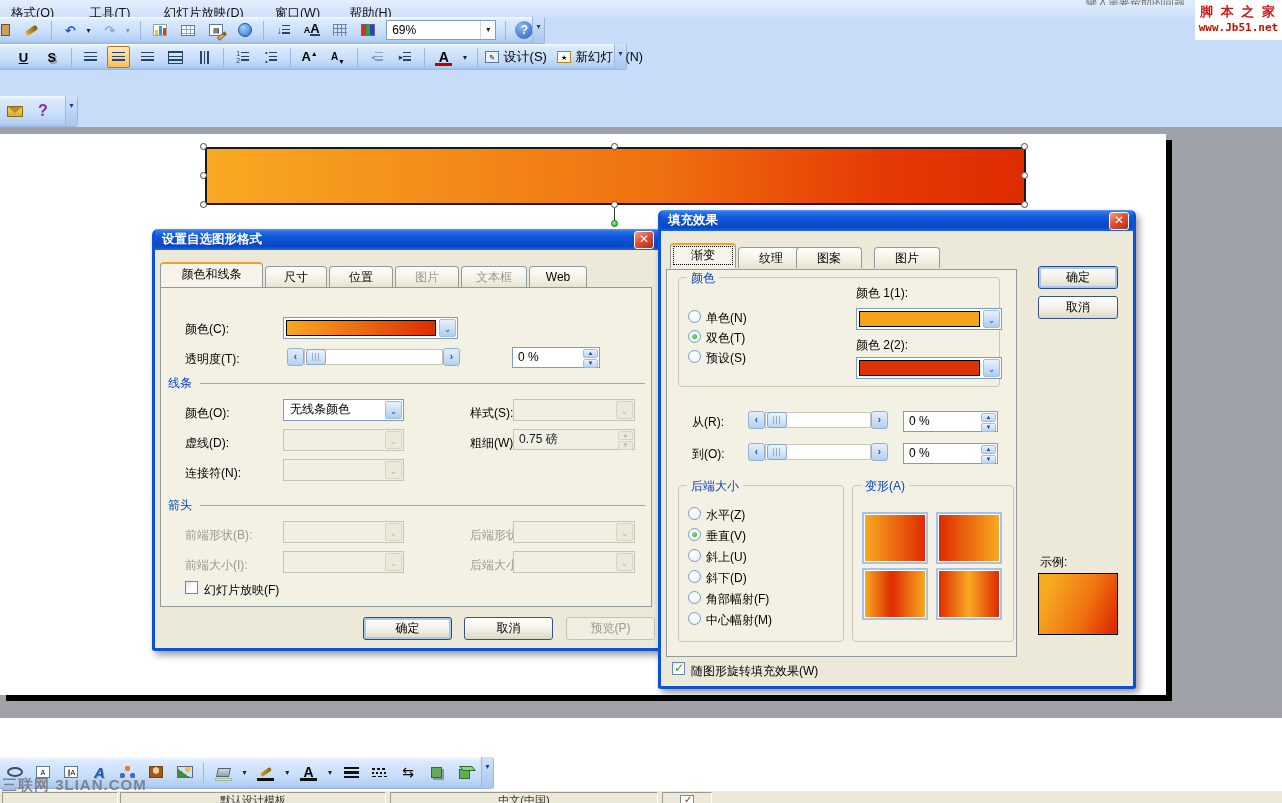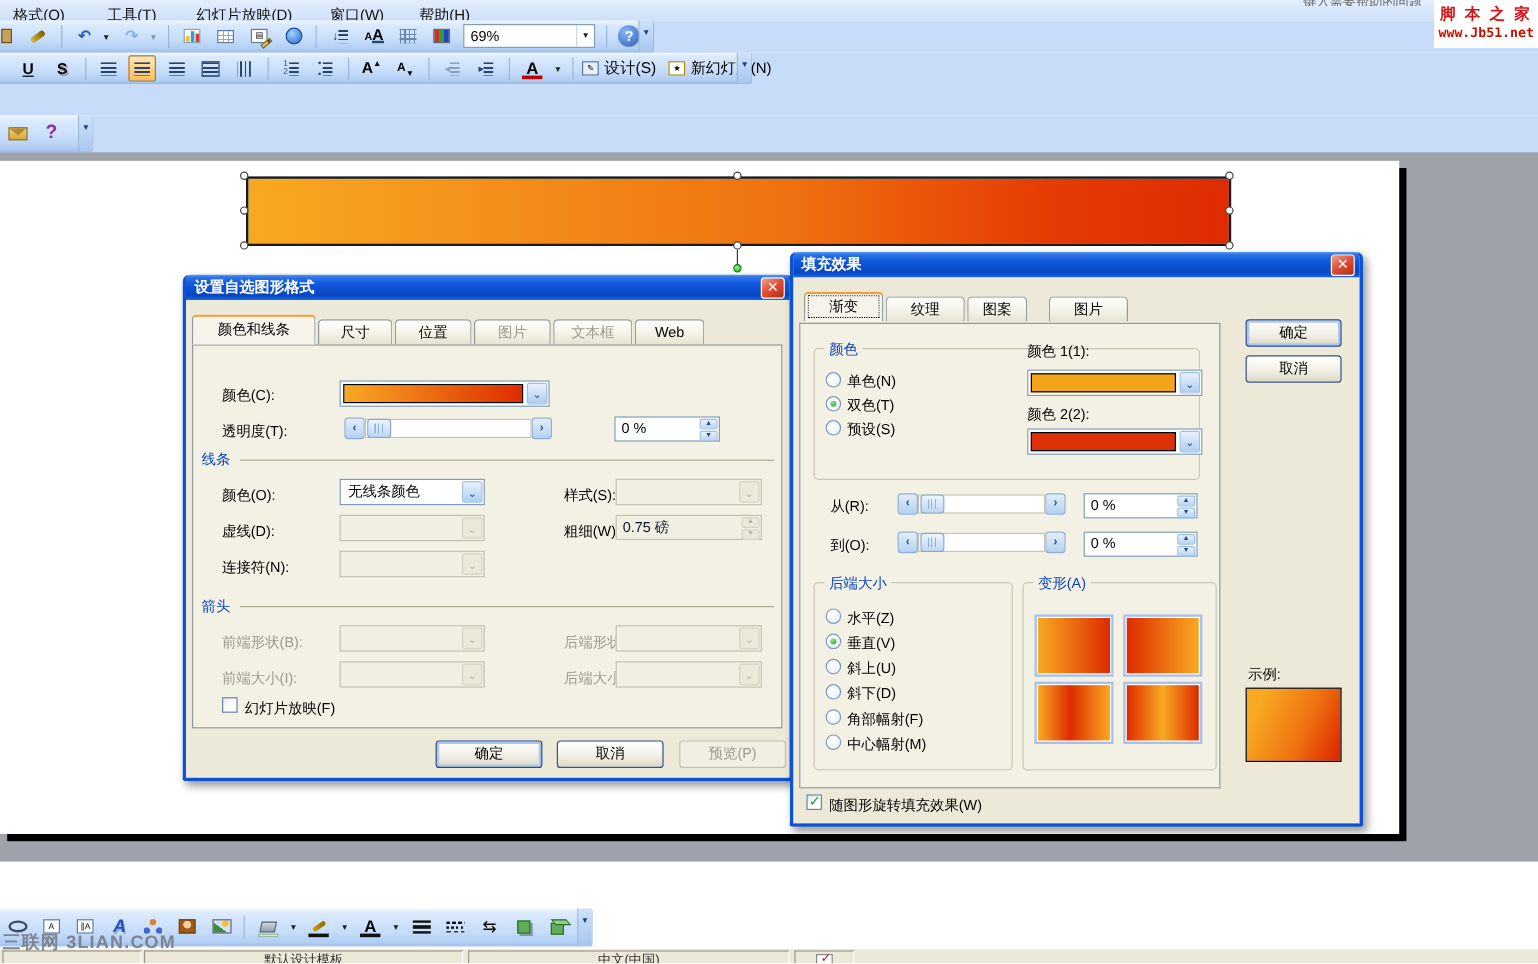--- a/index.html
+++ b/index.html
@@ -471,28 +471,28 @@
 
   <div class="xp-dialog" style="left:658px;top:210px;width:478px;height:479px;z-index:30">
     <div class="dlg-body">
       <div class="titlebar">
         <span>填充效果</span>
         <span class="close-btn">✕</span>
       </div>
 
       <div class="tab active dotted" style="left:9px;width:66px">渐变</div>
       <div class="tab" style="left:77px;width:66px">纹理</div>
-      <div class="tab" style="left:145px;width:50px">图案</div>
+      <div class="tab" style="left:135px;width:66px">图案</div>
       <div class="tab" style="left:213px;width:66px">图片</div>
       <div class="tabpage" style="left:5px;top:59px;width:351px;height:388px"></div>
 
       <div class="xp-btn default" style="left:377px;top:56px;width:80px">确定</div>
       <div class="xp-btn" style="left:377px;top:86px;width:80px">取消</div>
 
-      <div class="groupbox" style="left:17px;top:80px;width:322px;height:110px;z-index:5">
+      <div class="groupbox" style="left:17px;top:67px;width:322px;height:110px;z-index:5">
         <span class="grouplab">颜色</span>
       </div>
       <div class="radio" style="left:27px;top:100px;z-index:6"></div>
       <div class="flabel" style="left:45px;top:100px;z-index:6">单色(N)</div>
       <div class="radio sel" style="left:27px;top:120px;z-index:6"></div>
       <div class="flabel" style="left:45px;top:120px;z-index:6">双色(T)</div>
       <div class="radio" style="left:27px;top:140px;z-index:6"></div>
       <div class="flabel" style="left:45px;top:140px;z-index:6">预设(S)</div>
       <div class="flabel" style="left:195px;top:75px;z-index:6">颜色 1(1):</div>
       <div class="combo" style="left:195px;top:98px;width:146px;z-index:6">

